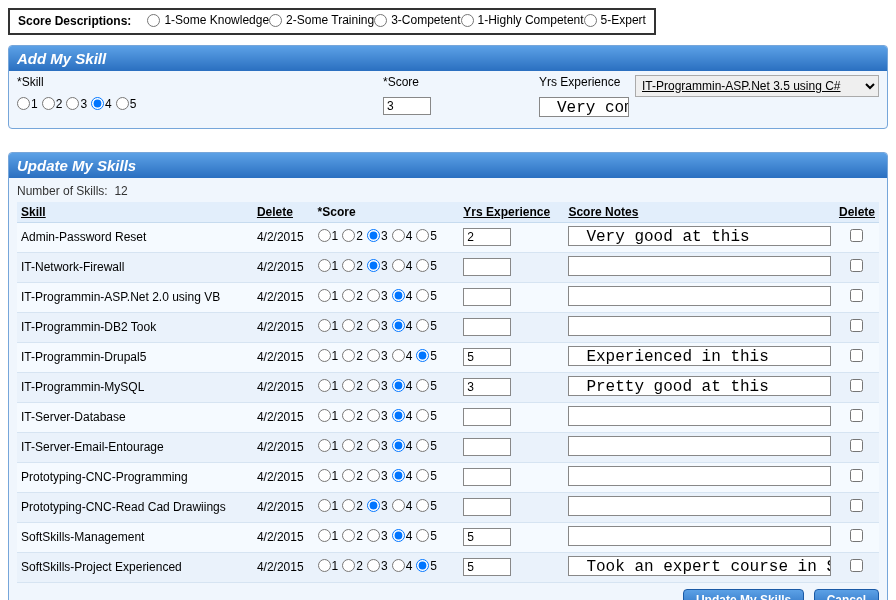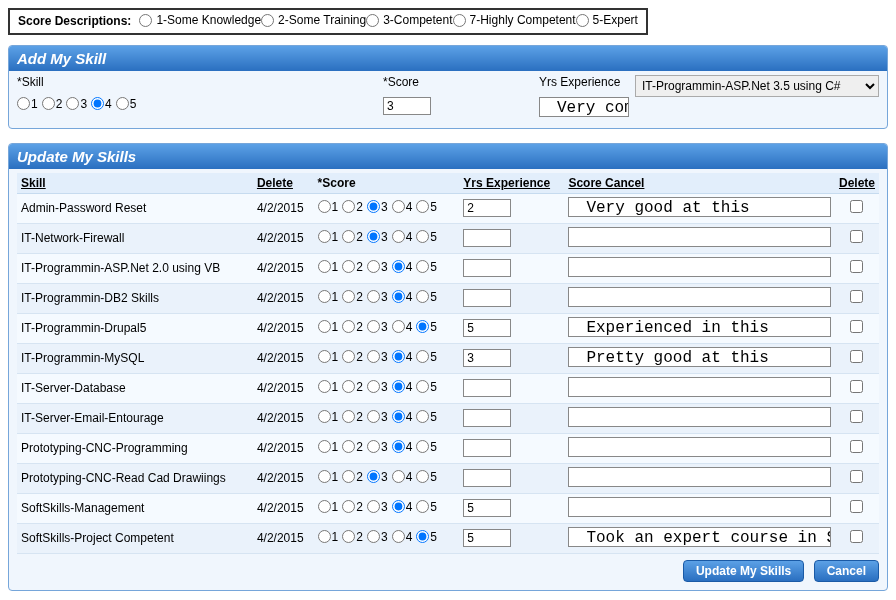--- a/index.html
+++ b/index.html
@@ -10,31 +10,31 @@
     margin: 0;
     padding: 8px;
     color: #000;
   }
 
   .score-desc-box {
     display: inline-flex;
     align-items: center;
     border: 2px solid #333;
     padding: 3px 8px;
-    gap: 8px;
+    gap: 16px;
     margin-bottom: 10px;
   }
   .score-desc-box .label { font-weight: bold; }
   .score-desc-item { display: inline-flex; align-items: center; gap: 2px; }
   .score-desc-item input[type=radio] { margin:0 2px 0 0; }
 
   .panel {
     border: 1px solid #76a6da;
     border-radius: 4px;
-    margin-bottom: 14px;
+    margin-bottom: 23px;
     overflow: hidden;
     background: #f0f6fd;
   }
   .panel-header {
     background: linear-gradient(#5ca1e6, #2a6fc0);
     color: #fff;
     font-weight: bold;
     font-size: 15px;
     font-style: italic;
     padding: 4px 8px;
@@ -48,20 +48,21 @@
   }
   .col-label { font-size: 12px; color: #000; }
   .col-label.req::before { content: "*"; }
 
   select {
     width: 100%;
     font-size: 12px;
     padding: 2px;
     background:#efefef;
     border:1px solid #aaa;
+    text-decoration:underline;
   }
   input[type=text] {
     font-size: 12px;
     padding: 1px 3px;
     border: 1px solid #888;
     background:#fff;
   }
   textarea {
     font-family: "Courier New", monospace;
     font-size: 16px;
@@ -131,21 +132,21 @@
         <input type="radio" style="">
         <span>1-Some Knowledge</span>
       </span><span class="score-desc-item">
         <input type="radio" style="">
         <span>2-Some Training</span>
       </span><span class="score-desc-item">
         <input type="radio" style="">
         <span>3-Competent</span>
       </span><span class="score-desc-item">
         <input type="radio" style="">
-        <span>7-Highly Competent</span>
+        <span>1-Highly Competent</span>
       </span><span class="score-desc-item">
         <input type="radio" style="">
         <span>5-Expert</span>
       </span></span>
 </div>
 
 
 <div class="panel">
   <div class="panel-header">Add My Skill</div>
   <div class="panel-body">
@@ -173,28 +174,32 @@
         <textarea id="add-notes-input" style="">Very competent in C# programming</textarea>
       </div>
     </div>
   </div>
 </div>
 
 
 <div class="panel">
   <div class="panel-header">Update My Skills</div>
   <div class="panel-body">
+    <div class="count-row">
+      <span>Number of Skills:</span>
+      &nbsp;<span>12</span>
+    </div>
     <table class="skills">
       <thead>
         <tr>
           <th>Skill</th>
           <th>Delete</th>
           <th style="text-decoration:none;">*Score</th>
           <th>Yrs Experience</th>
-          <th>Score Cancel</th>
+          <th>Score Notes</th>
           <th>Delete</th>
         </tr>
       </thead>
       <tbody id="skills-tbody">
           <tr>
             <td>Admin-Password Reset</td>
             <td>4/2/2015</td>
             <td><span class="radio-row">
                 <label><input type="radio" name="row-score-0" style="">1</label>
                 <label><input type="radio" name="row-score-0" style="">2</label>
@@ -228,21 +233,21 @@
                 <label><input type="radio" name="row-score-2" style="">2</label>
                 <label><input type="radio" name="row-score-2" style="">3</label>
                 <label><input type="radio" name="row-score-2" checked="" style="">4</label>
                 <label><input type="radio" name="row-score-2" style="">5</label>
               </span></td>
             <td><input type="text" class="yrs-input" style=""></td>
             <td class="notes-cell"><textarea style=""></textarea></td>
             <td class="del-col"><input type="checkbox" style=""></td>
           </tr>
           <tr>
-            <td>IT-Programmin-DB2 Skills</td>
+            <td>IT-Programmin-DB2 Took</td>
             <td>4/2/2015</td>
             <td><span class="radio-row">
                 <label><input type="radio" name="row-score-3" style="">1</label>
                 <label><input type="radio" name="row-score-3" style="">2</label>
                 <label><input type="radio" name="row-score-3" style="">3</label>
                 <label><input type="radio" name="row-score-3" checked="" style="">4</label>
                 <label><input type="radio" name="row-score-3" style="">5</label>
               </span></td>
             <td><input type="text" class="yrs-input" style=""></td>
             <td class="notes-cell"><textarea style=""></textarea></td>
@@ -340,21 +345,21 @@
                 <label><input type="radio" name="row-score-10" style="">2</label>
                 <label><input type="radio" name="row-score-10" style="">3</label>
                 <label><input type="radio" name="row-score-10" checked="" style="">4</label>
                 <label><input type="radio" name="row-score-10" style="">5</label>
               </span></td>
             <td><input type="text" class="yrs-input" value="5" style=""></td>
             <td class="notes-cell"><textarea style=""></textarea></td>
             <td class="del-col"><input type="checkbox" style=""></td>
           </tr>
           <tr>
-            <td>SoftSkills-Project Competent</td>
+            <td>SoftSkills-Project Experienced</td>
             <td>4/2/2015</td>
             <td><span class="radio-row">
                 <label><input type="radio" name="row-score-11" style="">1</label>
                 <label><input type="radio" name="row-score-11" style="">2</label>
                 <label><input type="radio" name="row-score-11" style="">3</label>
                 <label><input type="radio" name="row-score-11" style="">4</label>
                 <label><input type="radio" name="row-score-11" checked="" style="">5</label>
               </span></td>
             <td><input type="text" class="yrs-input" value="5" style=""></td>
             <td class="notes-cell"><textarea style="">Took an expert course in S-P Management</textarea></td>

